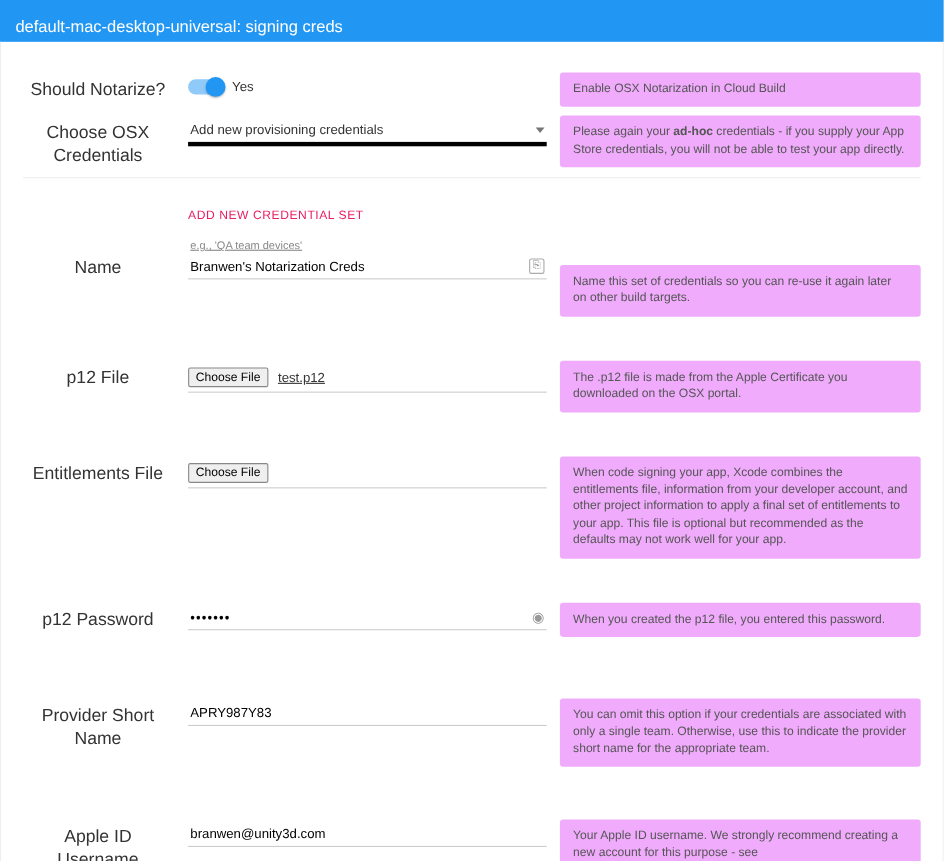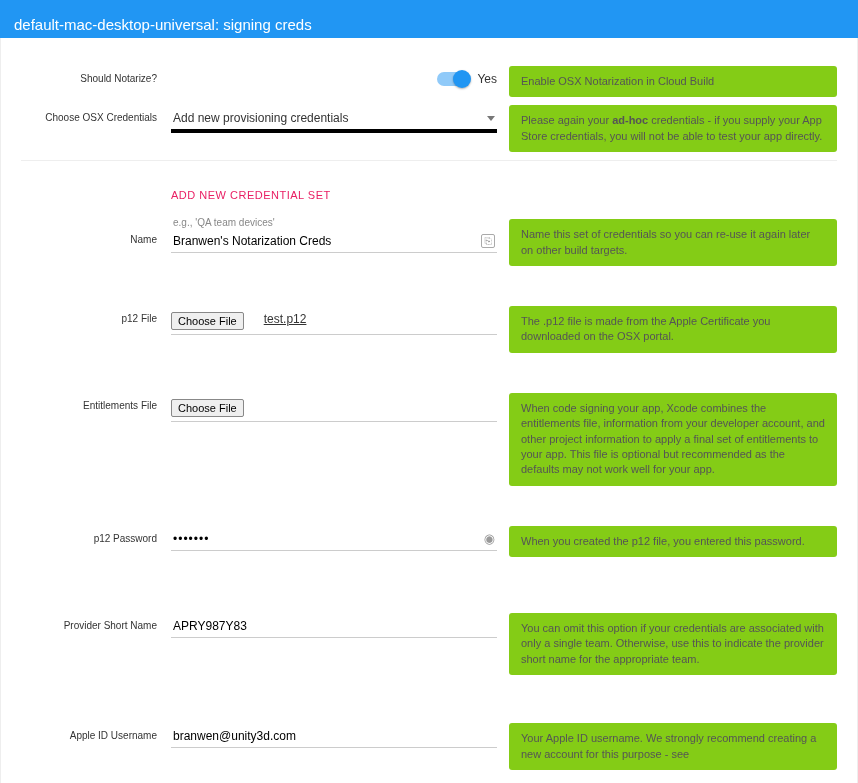--- a/index.html
+++ b/index.html
@@ -22,54 +22,55 @@
     border: 1px solid #eee;
     border-top: none;
   }
   .row {
     display: flex;
     align-items: flex-start;
     margin-bottom: 8px;
   }
   .label-col {
     width: 150px;
-    text-align: right;
+    text-align: center;
     padding-right: 14px;
     padding-top: 6px;
     color: #333;
-    font-size: 10px;
+    font-size: 16px;
     line-height: 1.3;
   }
   .input-col {
     width: 338px;
     padding-right: 12px;
     padding-top: 2px;
   }
   .help-col {
     flex: 1;
-    background: #84cc16;
+    background: #f0abfc;
     border-radius: 3px;
     padding: 8px 12px;
     font-size: 11px;
     color: #555;
     line-height: 1.4;
   }
   .spacer-row { height: 32px; }
   .section-title {
     color: #e91e63;
     font-size: 11px;
     letter-spacing: 0.5px;
     font-weight: 500;
     padding: 12px 0 6px 0;
   }
   .field-hint {
     font-size: 10px;
     color: #888;
     margin-bottom: 2px;
     padding-left: 2px;
+    text-decoration: underline;
   }
   .text-input {
     width: 100%;
     border: none;
     border-bottom: 1px solid #ccc;
     padding: 4px 2px 4px 2px;
     font-size: 12px;
     outline: none;
     background: transparent;
   }
@@ -81,38 +82,38 @@
     padding: 4px 2px;
     justify-content: space-between;
   }
   .select-text { font-size: 12px; color: #333; }
   .chev {
     width: 0; height: 0;
     border-left: 4px solid transparent;
     border-right: 4px solid transparent;
     border-top: 5px solid #777;
   }
-  .toggle-row { display: flex; align-items: center; gap: 8px; padding-top:4px;justify-content:flex-end;}
+  .toggle-row { display: flex; align-items: center; gap: 8px; padding-top:4px;}
   .toggle {
     width: 32px; height: 14px;
     background: #90caf9;
     border-radius: 10px;
     position: relative;
   }
   .toggle .knob {
     width: 18px; height: 18px;
     background: #2196f3;
     border-radius: 50%;
     position: absolute;
     right: -2px; top: -2px;
     box-shadow: 0 1px 2px rgba(0,0,0,0.3);
   }
   .toggle-label { font-size: 12px; }
   .file-row {
-    display:flex; gap:20px;
+    display:flex; align-items:center; gap:9px;
     border-bottom:1px solid #ccc;
     padding:4px 0;
   }
   .file-btn {
     font-size: 11px;
     padding: 2px 6px;
     border: 1px solid #888;
     background: #efefef;
     border-radius: 2px;
     cursor: pointer;
@@ -182,21 +183,21 @@
 
   <div class="row">
     <div class="label-col" style="padding-top:18px">Name</div>
     <div class="input-col">
       <div class="field-hint">e.g., 'QA team devices'</div>
       <div class="input-with-icon">
         <input class="text-input" value="Branwen's Notarization Creds" style="">
         <span class="input-icon-right">⎘</span>
       </div>
     </div>
-    <div class="help-col" style="margin-top:4px">Name this set of credentials so you can re-use it again later on other build targets.</div>
+    <div class="help-col" style="margin-top:25px">Name this set of credentials so you can re-use it again later on other build targets.</div>
   </div>
 
   <div class="spacer-row"></div>
 
   <div class="row">
     <div class="label-col">p12 File</div>
     <div class="input-col">
       <div class="file-row">
         <button class="file-btn">Choose File</button>
         <span class="file-name">test.p12</span>

